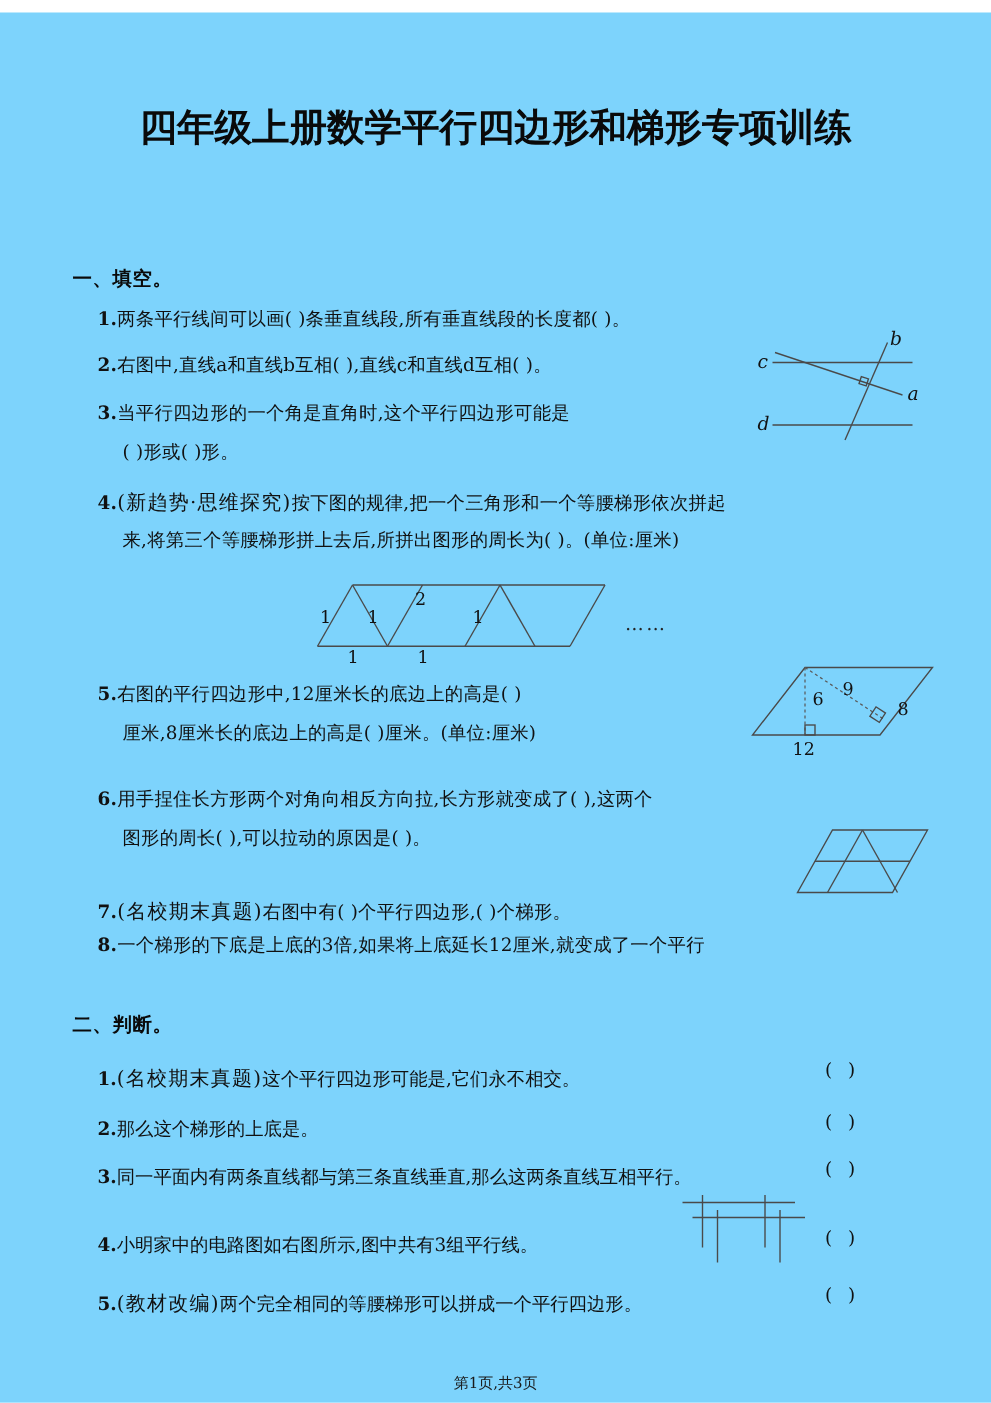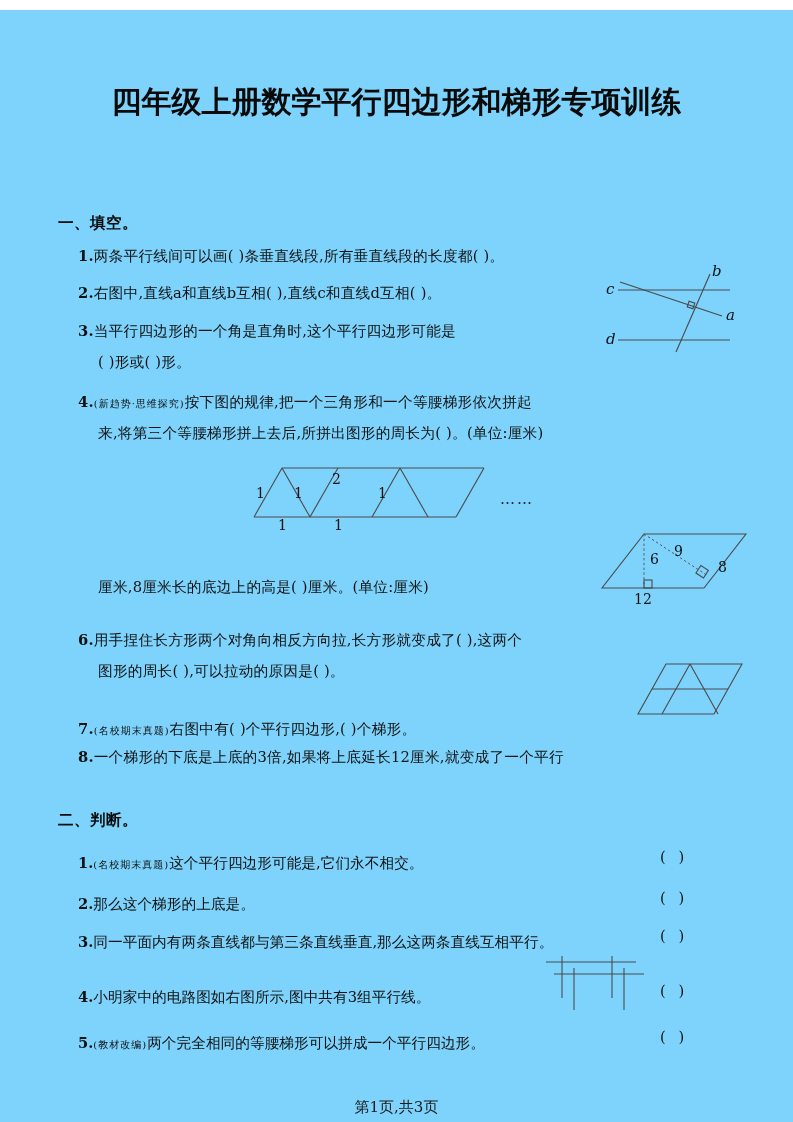--- a/index.html
+++ b/index.html
@@ -53,21 +53,21 @@
     font-size: 14.7px;
     line-height: 31px;
     color: #111;
     letter-spacing: 0.2px;
   }
   .qnum {
     font-weight: bold;
     font-family: "DejaVu Serif", "Liberation Serif", serif;
   }
   .tagline {
-    font-size: 10px;
+    font-size: 16px;
     letter-spacing: 1px;
     font-family: "DejaVu Serif", "Liberation Serif", serif;
   }
 
   .judge-row {
     position: absolute;
     font-size: 14.7px;
     line-height: 30px;
     color: #111;
   }
@@ -78,21 +78,21 @@
     letter-spacing: 4px;
   }
 
   
   .footer {
     position: absolute;
     left: 0;
     top: 1088px;
     width: 793px;
     text-align: center;
-    font-size: 15px;
+    font-size: 12px;
     color: #1a1a1a;
   }
 
   
   .fig { position: absolute; }
   svg { display: block; overflow: visible; }
   .ln { stroke: #4a4a4a; stroke-width: 1.1; fill: none; }
   .ln-dot { stroke: #5a5a5a; stroke-width: 1; fill: none; stroke-dasharray: 2.4 2.4; }
   .lbl {
     font-family: "DejaVu Serif", "Liberation Serif", serif;
@@ -180,20 +180,23 @@
       <text class="lbl" x="6" y="36">1</text>
       <text class="lbl" x="44" y="36">1</text>
       <text class="lbl" x="82" y="22">2</text>
       <text class="lbl" x="128" y="36">1</text>
       <text class="lbl" x="28" y="68">1</text>
       <text class="lbl" x="84" y="68">1</text>
     </svg>
   </div>
   <div class="ellipsis-dots" style="left:500px; top:480px;">……</div>
 
+  <div class="q" style="left:78px; top:530px; width:520px;">
+    <span class="qnum">5.</span><span>右图的平行四边形中,12厘米长的底边上的高是(        )</span>
+  </div>
   <div class="q" style="left:98px; top:561px; width:520px;">
     <span>厘米,8厘米长的底边上的高是(        )厘米。(单位:厘米)</span>
   </div>
 
   <div class="fig" style="left:598px; top:516px;">
     <svg width="168" height="80" viewBox="0 0 168 80">
 
       <polygon class="ln" points="4,62 106,62 148,8 46,8"></polygon>
 
       <line class="ln-dot" x1="46" y1="8" x2="46" y2="62"></line>

